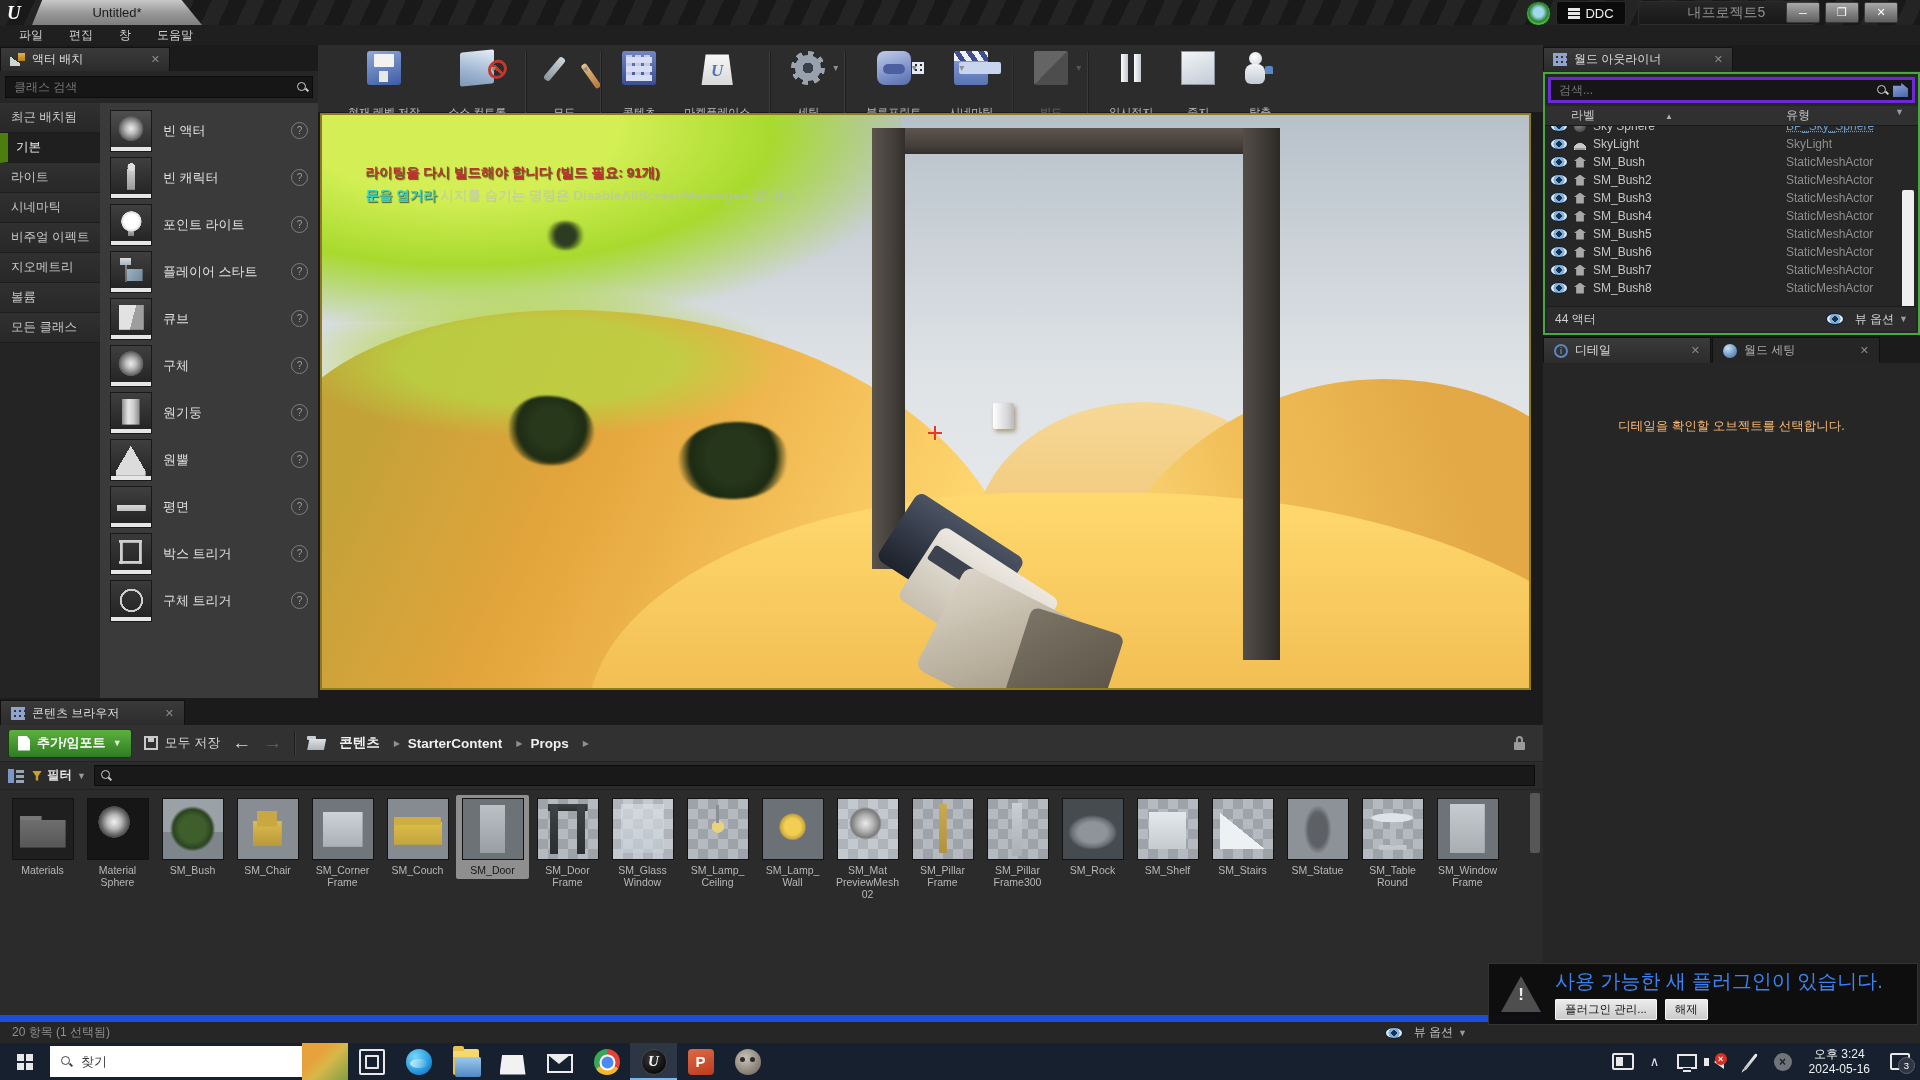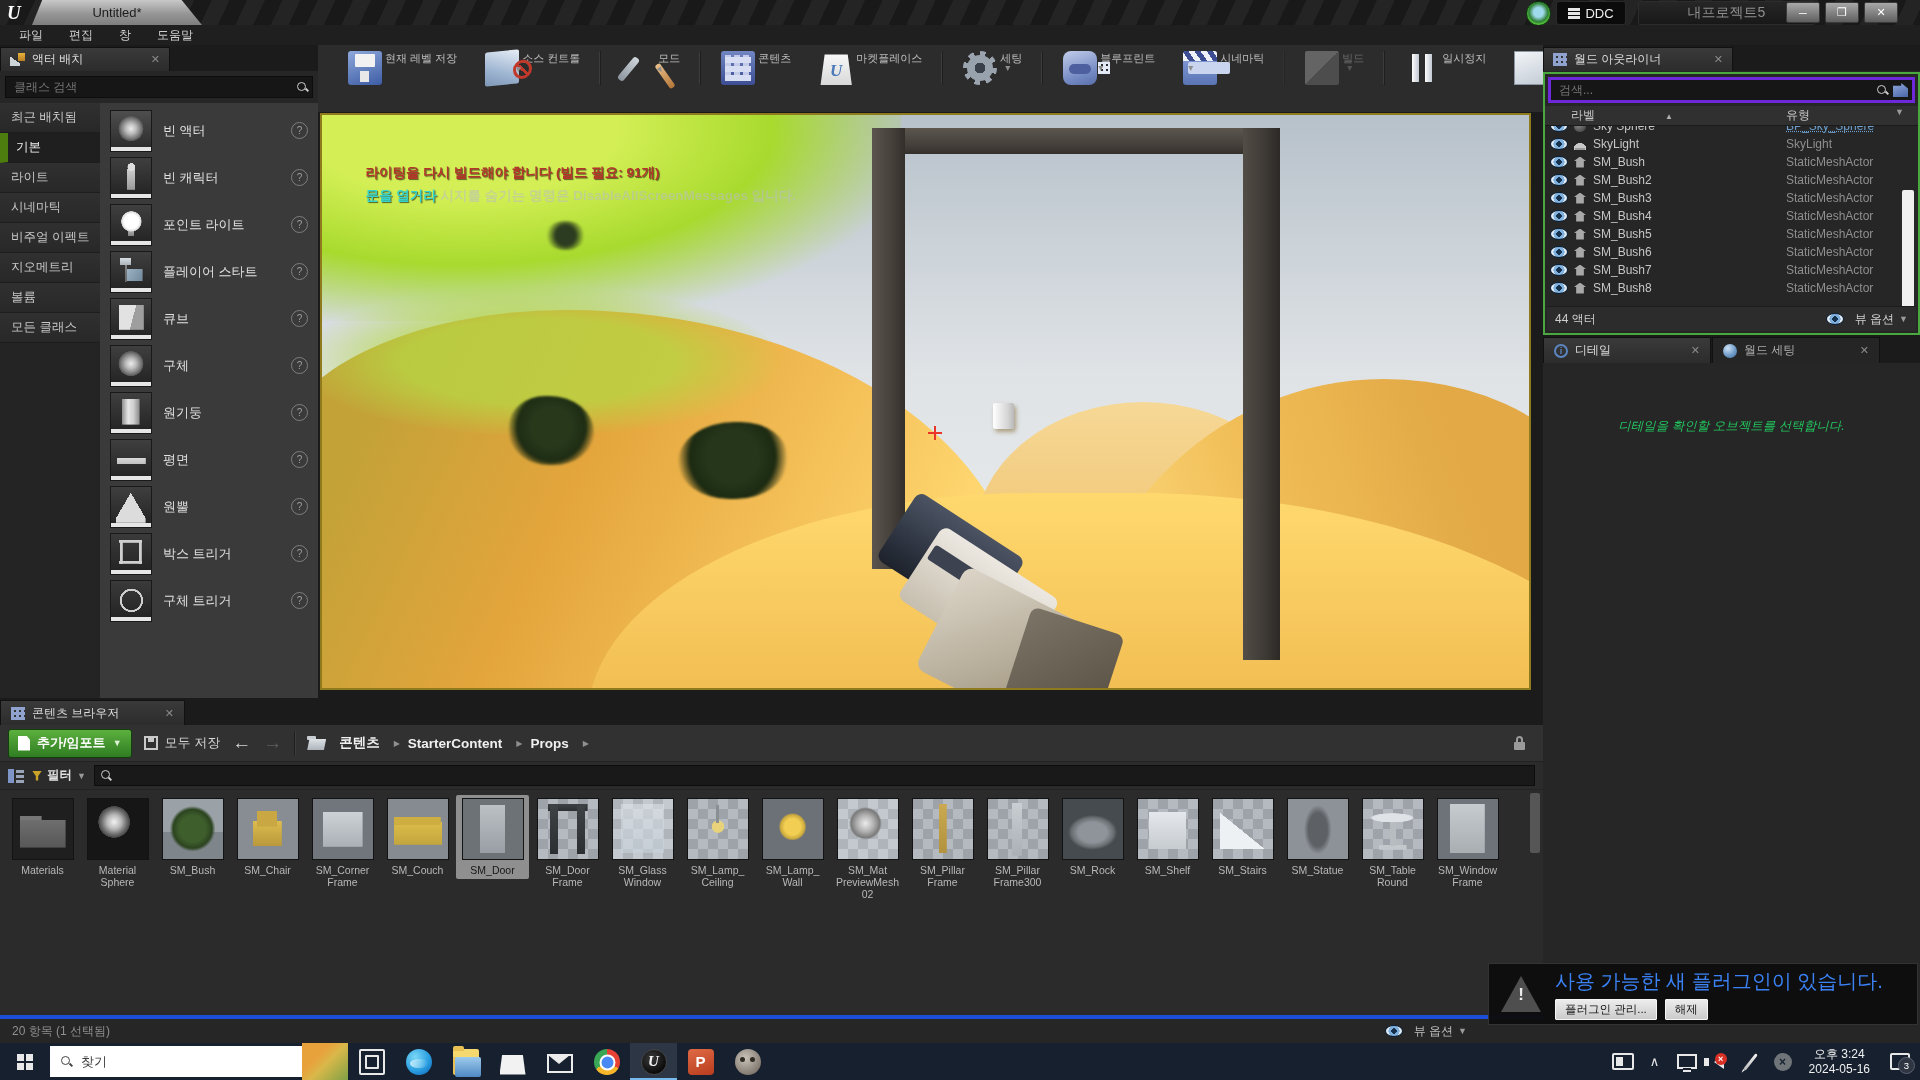--- a/index.html
+++ b/index.html
@@ -62,21 +62,21 @@
   .pa-thumb{width:40px;height:40px;flex:none;border:1px solid #191919;position:relative;background:#2c2c2c;}
   .pa-thumb::after{content:"";position:absolute;left:0;right:0;bottom:0;height:4px;background:#e6e6e6;}
   .pa-label{flex:1;color:#e0e0e0;font-size:13px;}
   .pa-help{width:15px;height:15px;flex:none;border:1px solid #7f7f7f;border-radius:50%;color:#9d9d9d;font-size:10px;
     display:flex;align-items:center;justify-content:center;}
   .pa-help::before{content:"?";}
 
   
   .main-toolbar{position:absolute;left:318px;top:45px;width:1225px;height:68px;background:#2c2c2c;
     display:flex;align-items:flex-start;padding:6px 0 0 16px;box-sizing:border-box;border-bottom:1px solid #1a1a1a;}
-  .tbtn{display:flex;flex-direction:row;gap:3px;padding:0 14px;position:relative;}
+  .tbtn{display:flex;flex-direction:column;align-items:center;gap:20px;padding:0 14px;position:relative;}
   .tbtn.sep{border-left:1px solid #1f1f1f;box-shadow:-2px 0 0 -1px #3c3c3c;margin-left:6px;padding-left:20px;}
   .tbtn .ico{width:34px;height:34px;position:relative;}
   .tbtn .lbl{font-size:11px;color:#bdbdbd;white-space:nowrap;}
   .tbtn.disabled{opacity:.4;}
   .tbtn.dropdown .ico::after{content:"▾";position:absolute;right:-13px;top:11px;color:#8f8f8f;font-size:10px;}
 
   .i-save{background:linear-gradient(160deg,#8fa9dc,#3d5ca4);border-radius:3px;}
   .i-save::before{content:"";position:absolute;left:7px;top:3px;right:7px;height:13px;background:#f2f2f2;border-radius:1px;}
   .i-save::after{content:"";position:absolute;left:12px;bottom:3px;width:9px;height:11px;background:#e8e8e8;}
   .i-source{background:linear-gradient(200deg,#e8eef6,#9fb6d2 60%,#7d97b5);transform:skewY(-6deg);border-radius:2px;}
@@ -195,21 +195,21 @@
   .details{position:absolute;left:1543px;top:335px;width:377px;height:708px;background:#262626;}
   .dt-tabbar{height:28px;background:#1b1b1b;display:flex;align-items:flex-end;gap:1px;}
   .dt-tab{height:26px;display:flex;align-items:center;gap:7px;padding:0 10px;min-width:168px;box-sizing:border-box;
     background:linear-gradient(180deg,#3a3a3a,#2c2c2c);border:1px solid #111;border-bottom:none;color:#ddd;}
   .dt-tab.inactive{background:#252525;color:#aaa;}
   .dt-ico-info{width:14px;height:14px;border-radius:50%;border:2px solid #5c86c0;color:#5c86c0;font-size:9px;font-weight:bold;
     display:flex;align-items:center;justify-content:center;box-sizing:border-box;}
   .dt-ico-info::before{content:"i";}
   .dt-ico-globe{width:14px;height:14px;border-radius:50%;
     background:radial-gradient(circle at 35% 30%,#cfe2f4,#6f9cc8 55%,#3c6a9a);}
-  .dt-empty{margin-top:55px;text-align:center;color:#22c55e;font-size:12.5px;font-style:italic;}
+  .dt-empty{margin-top:55px;text-align:center;color:#fdba74;font-size:12.5px;}
 
   
   .cbrowser{position:absolute;left:0;top:698px;width:1543px;height:345px;background:#2b2b2b;}
   .cb-tabbar{height:27px;background:#1b1b1b;display:flex;align-items:flex-end;}
   .cb-tab{height:25px;background:linear-gradient(180deg,#3a3a3a,#2c2c2c);border:1px solid #111;border-bottom:none;
     display:flex;align-items:center;gap:7px;padding:0 10px;min-width:185px;box-sizing:border-box;color:#ddd;}
   .cb-grid-ico{width:14px;height:13px;background:
     repeating-linear-gradient(0deg,#8fa3ce 0 3px,transparent 3px 5px),
     repeating-linear-gradient(90deg,#8fa3ce 0 3px,transparent 3px 5px);}
   .cb-toolbar{height:37px;background:#313131;border-bottom:1px solid #222;display:flex;align-items:center;
@@ -243,21 +243,21 @@
   .funnel{width:10px;height:10px;background:#c9a227;clip-path:polygon(0 0,100% 0,62% 55%,62% 100%,38% 100%,38% 55%);}
   .cb-search{flex:1;height:19px;background:#191919;border:1px solid #0d0d0d;display:flex;align-items:center;padding:0 6px;}
   .cb-searchinput{flex:1;background:transparent;border:none;outline:none;color:#8a8a8a;font-size:12.5px;font-family:inherit;}
   .cb-assets{position:absolute;left:6px;top:97px;display:flex;align-items:flex-start;gap:2px;}
   .asset{width:71px;display:flex;flex-direction:column;align-items:center;padding:3px 1px;border-radius:2px;}
   .asset.selected{background:#8f8f8f;}
   .asset-thumb{width:62px;height:62px;border:1px solid #131313;box-sizing:border-box;background:#222;}
   .asset-name{margin-top:4px;font-size:10.5px;line-height:12px;color:#b8b8b8;text-align:center;overflow-wrap:anywhere;}
   .asset.selected .asset-name{color:#161616;}
   .cb-scroll{position:absolute;right:3px;top:95px;width:10px;height:60px;background:#565656;border-radius:2px;}
-  .cb-status{position:absolute;left:0;right:0;bottom:0;height:28px;background:#262626;border-top:4px solid #1d4ed8;
+  .cb-status{position:absolute;left:0;right:0;bottom:0;height:28px;background:#262626;border-top:7px solid #1d4ed8;
     display:flex;align-items:center;padding:0 12px;color:#8f8f8f;font-size:12px;box-sizing:border-box;}
   .cb-viewopts{margin-left:auto;margin-right:64px;display:flex;align-items:center;gap:5px;color:#bdbdbd;}
 
   
   .notif{position:absolute;left:1488px;top:963px;width:430px;height:62px;background:rgba(13,13,13,.97);
     border:1px solid #333;display:flex;align-items:center;gap:14px;padding:0 12px;box-sizing:border-box;z-index:60;}
   .notif-tri{width:40px;height:36px;flex:none;background:#4e4e4e;clip-path:polygon(50% 0,100% 100%,0 100%);position:relative;}
   .notif-tri::after{content:"!";position:absolute;left:0;right:0;top:9px;text-align:center;color:#ededed;font-weight:bold;font-size:17px;}
   .notif-body{display:flex;flex-direction:column;gap:4px;}
   .notif-text{color:#3b82f6;font-size:20px;}
@@ -461,28 +461,28 @@
             <span class="pa-help"></span>
           </div>
 
           <div class="pa-item">
             <span class="pa-thumb" style="background: linear-gradient(90deg, rgb(143, 143, 143), rgb(230, 230, 230) 35%, rgb(207, 207, 207) 65%, rgb(138, 138, 138)) 50% 48% / 44% 64% no-repeat, linear-gradient(rgb(63, 63, 63), rgb(34, 34, 34));"></span>
             <span class="pa-label">원기둥</span>
             <span class="pa-help"></span>
           </div>
 
           <div class="pa-item">
+            <span class="pa-thumb" style="background: conic-gradient(from 150deg at 50% 8%, rgb(220, 220, 220) 0deg, rgb(220, 220, 220) 60deg, transparent 60deg) 50% 52% / 74% 82% no-repeat, linear-gradient(rgb(63, 63, 63), rgb(34, 34, 34));"></span>
+            <span class="pa-label">원뿔</span>
+            <span class="pa-help"></span>
+          </div>
+
+          <div class="pa-item">
             <span class="pa-thumb" style="background: linear-gradient(rgb(217, 217, 217), rgb(191, 191, 191)) 50% 55% / 72% 16% no-repeat, linear-gradient(rgb(63, 63, 63), rgb(34, 34, 34));"></span>
             <span class="pa-label">평면</span>
-            <span class="pa-help"></span>
-          </div>
-
-          <div class="pa-item">
-            <span class="pa-thumb" style="background: conic-gradient(from 150deg at 50% 8%, rgb(220, 220, 220) 0deg, rgb(220, 220, 220) 60deg, transparent 60deg) 50% 52% / 74% 82% no-repeat, linear-gradient(rgb(63, 63, 63), rgb(34, 34, 34));"></span>
-            <span class="pa-label">원뿔</span>
             <span class="pa-help"></span>
           </div>
 
           <div class="pa-item">
             <span class="pa-thumb" style="background: linear-gradient(rgb(207, 207, 207), rgb(207, 207, 207)) 50% 18% / 58% 7% no-repeat, linear-gradient(rgb(207, 207, 207), rgb(207, 207, 207)) 50% 74% / 58% 7% no-repeat, linear-gradient(90deg, rgb(207, 207, 207), rgb(207, 207, 207)) 24% 46% / 7% 58% no-repeat, linear-gradient(90deg, rgb(207, 207, 207), rgb(207, 207, 207)) 76% 46% / 7% 58% no-repeat, linear-gradient(rgb(58, 58, 58), rgb(34, 34, 34));"></span>
             <span class="pa-label">박스 트리거</span>
             <span class="pa-help"></span>
           </div>
 
           <div class="pa-item">

